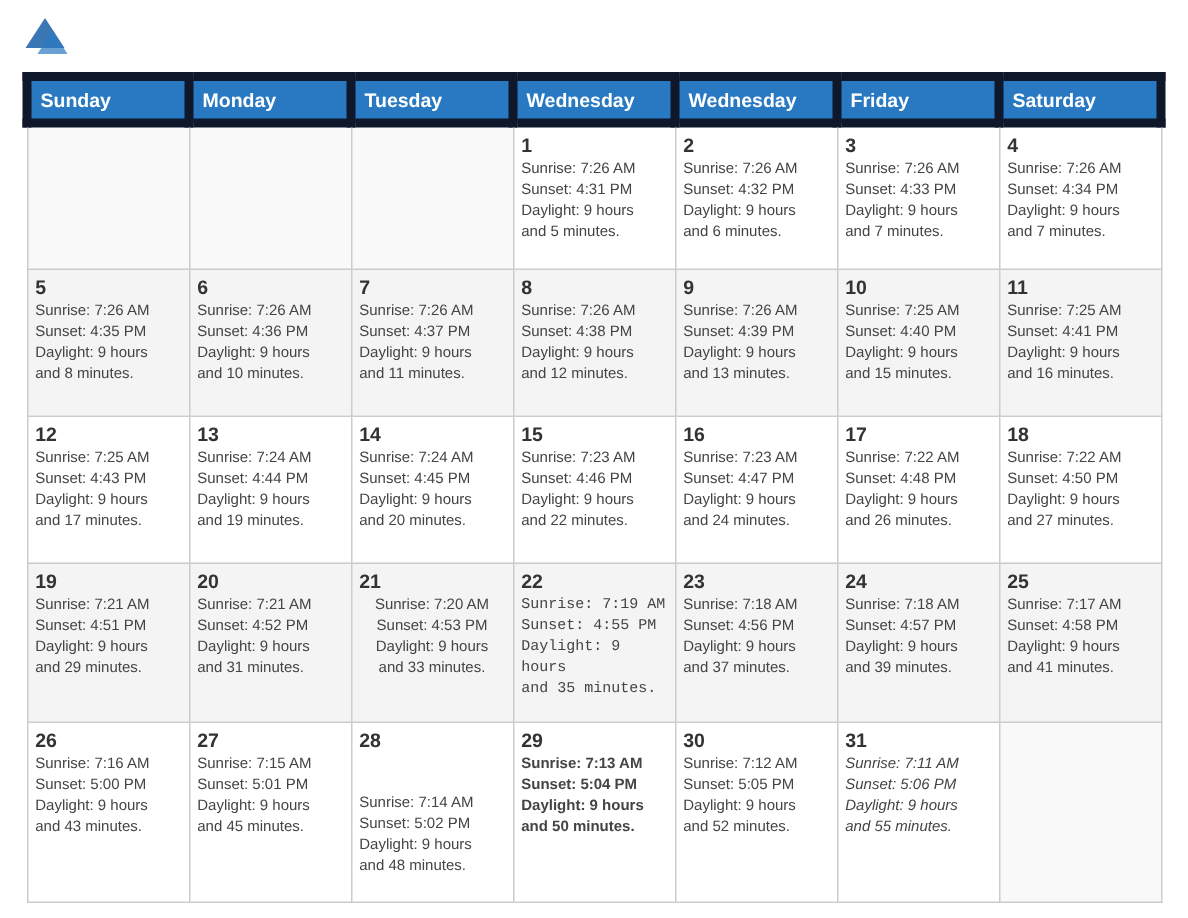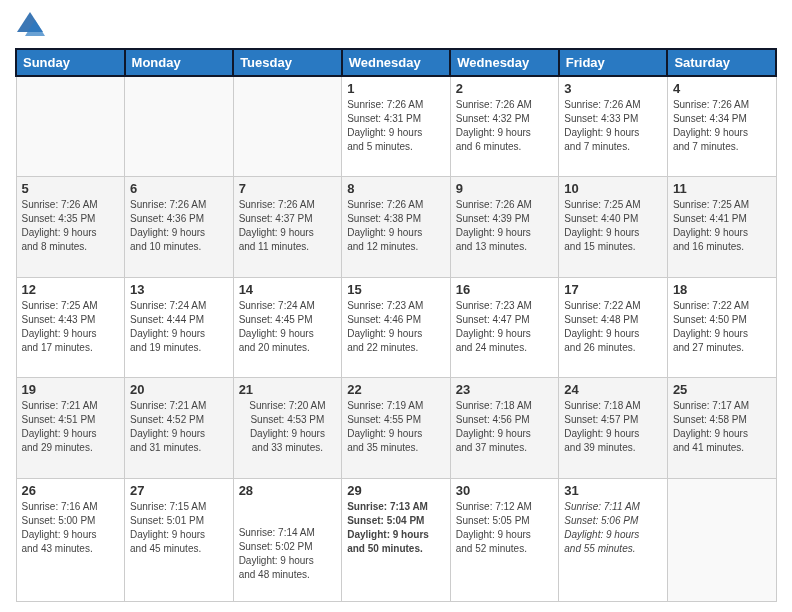--- a/index.html
+++ b/index.html
@@ -67,21 +67,21 @@
       width: 100%;
       table-layout: fixed;
     }
     .calendar th {
       background-color: #2979c2;
       color: white;
       text-align: left;
       padding: 5px 6px;
       font-size: 13px;
       font-weight: bold;
-      border: 2px solid #0f172a;
+      border: 6px solid #0f172a;
     }
     .calendar td {
       border: 1px solid #ccc;
       vertical-align: top;
       padding: 4px 5px;
       font-size: 10.5px;
       color: #333;
       background: #fff;
       height: 88px;
     }
@@ -289,21 +289,21 @@
           </td>
           <td>
             <div class="day-number">21</div>
             <div class="day-info" style="white-space: pre-line; text-align: center;">Sunrise: 7:20 AM
 Sunset: 4:53 PM
 Daylight: 9 hours
 and 33 minutes.</div>
           </td>
           <td>
             <div class="day-number">22</div>
-            <div class="day-info" style="white-space: pre-line;">Sunrise: 7:19 AM
+            <div class="day-info" style="white-space: pre-line; font-family: Liberation Mono, monospace;">Sunrise: 7:19 AM
 Sunset: 4:55 PM
 Daylight: 9 hours
 and 35 minutes.</div>
           </td>
           <td>
             <div class="day-number">23</div>
             <div class="day-info" style="white-space: pre-line;">Sunrise: 7:18 AM
 Sunset: 4:56 PM
 Daylight: 9 hours
 and 37 minutes.</div>

